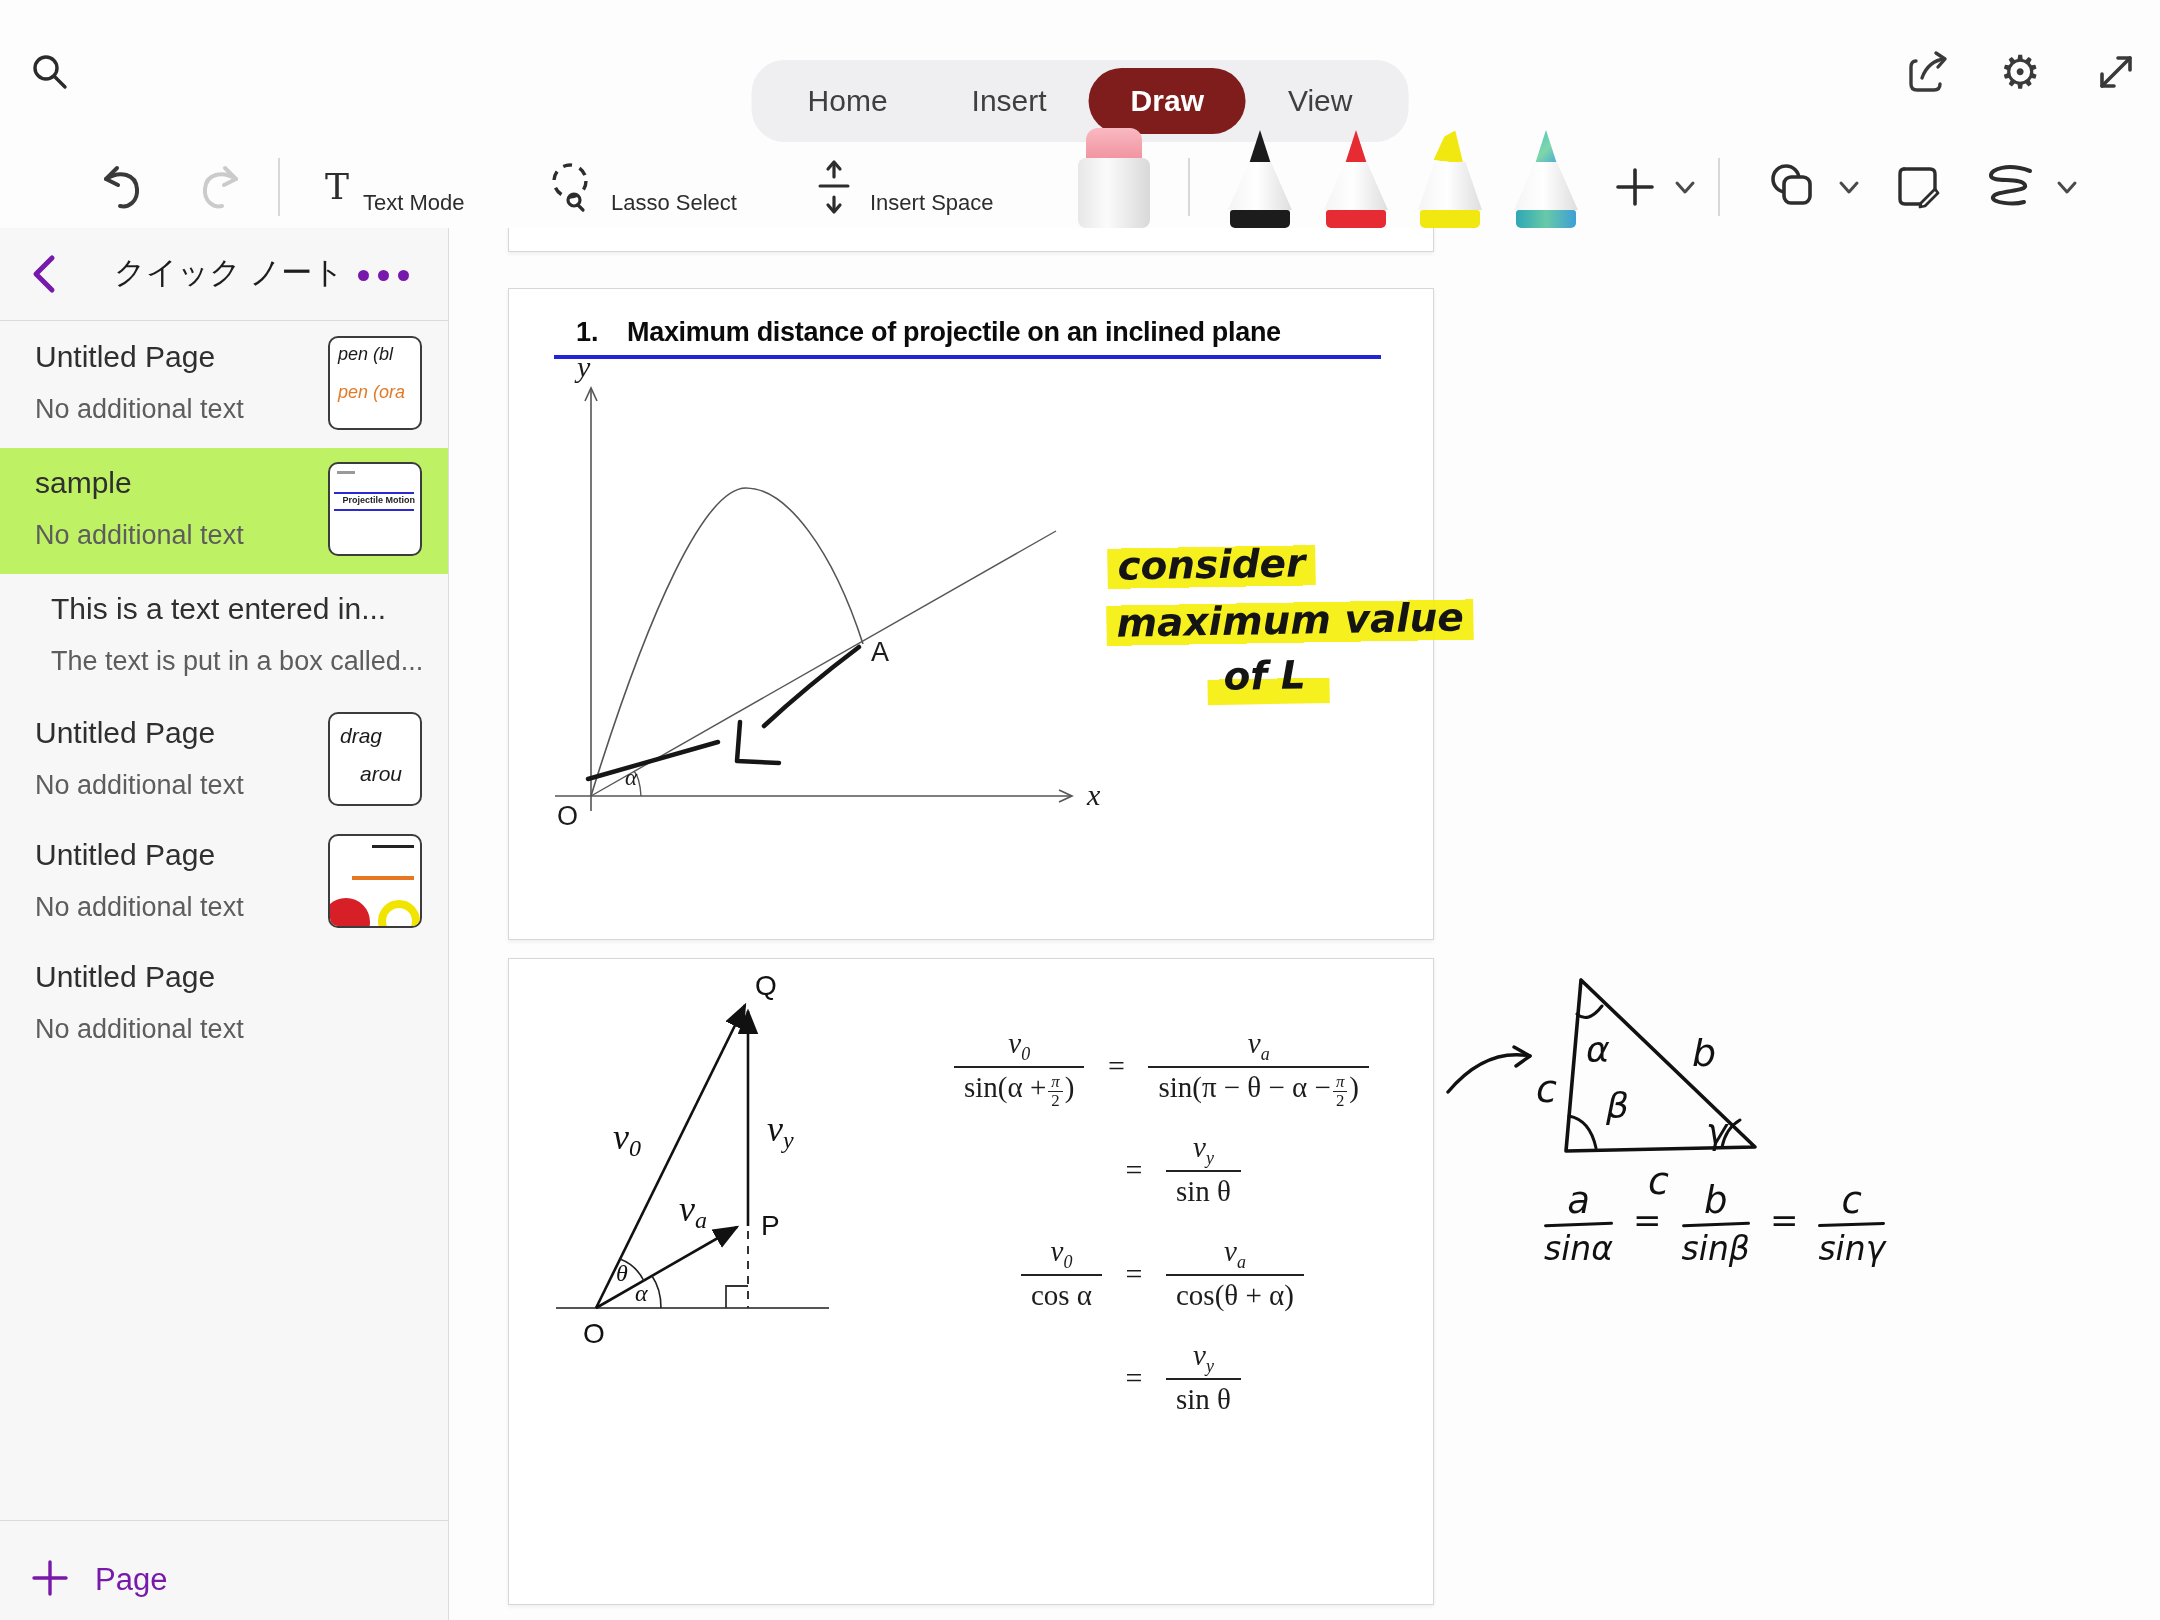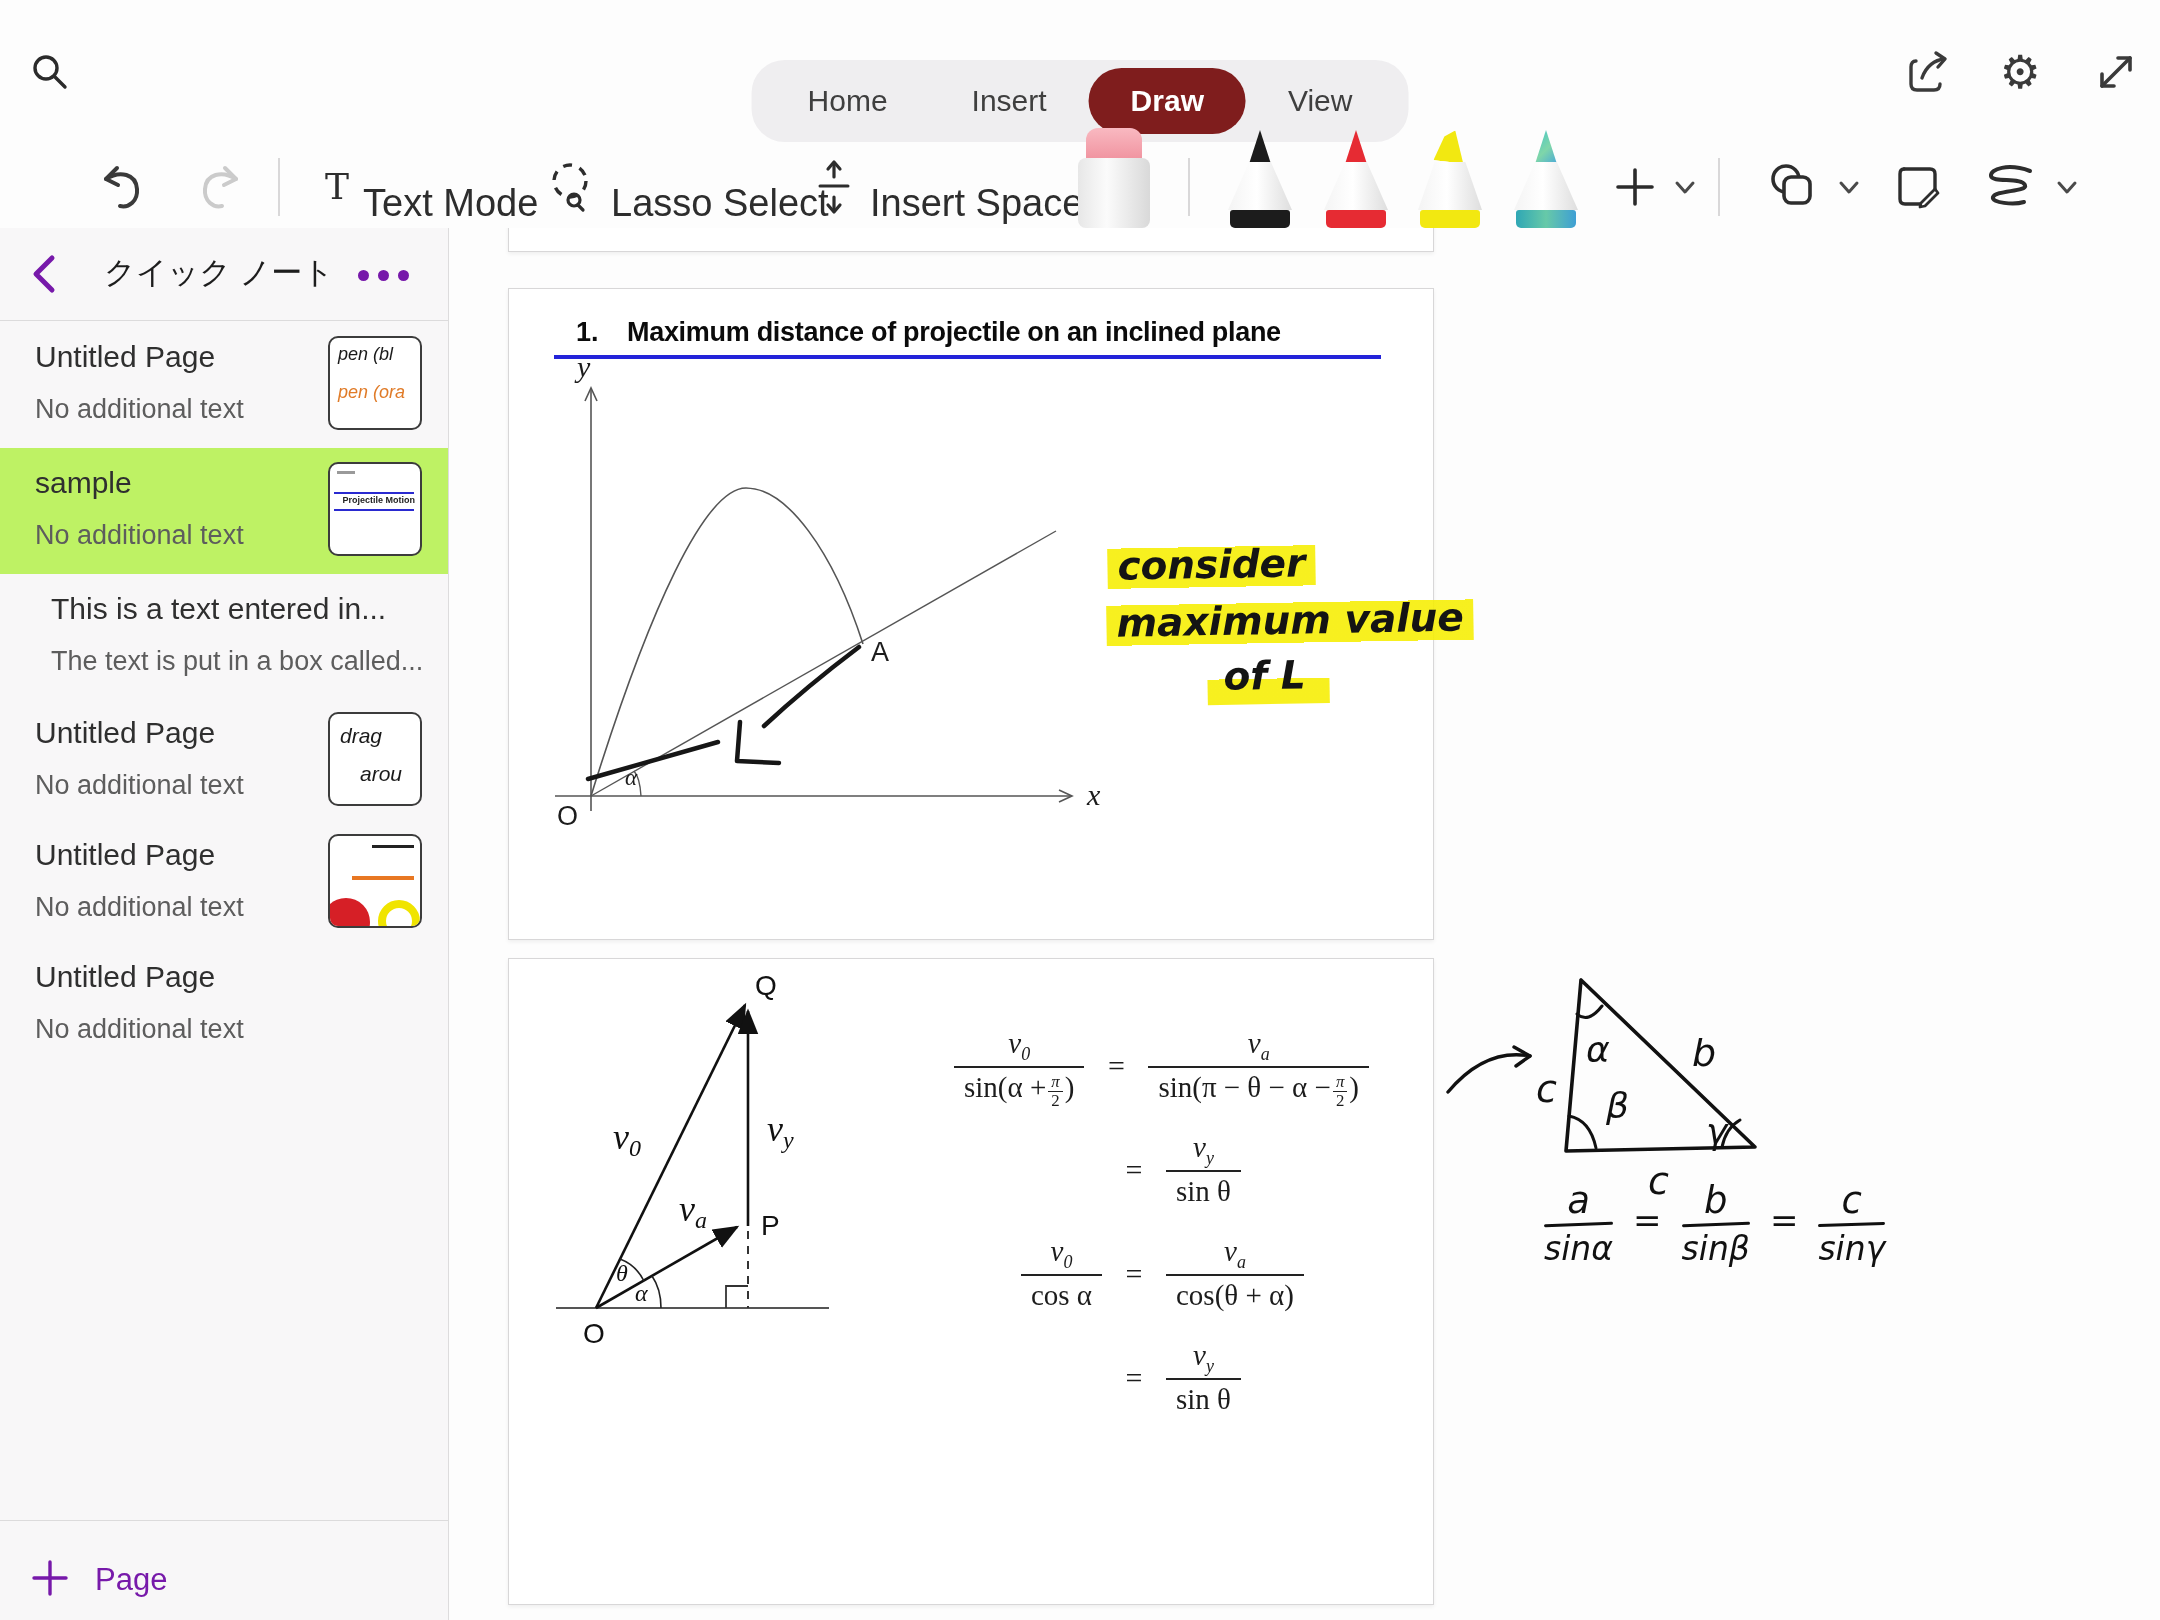--- a/index.html
+++ b/index.html
@@ -8,34 +8,34 @@
   svg{display:block;}
   
   #topbar{position:absolute;left:0;top:0;width:2160px;height:150px;background:#fdfdfd;}
   #tabbar{position:absolute;left:50%;top:60px;transform:translateX(-50%);height:66px;background:#efeef0;border-radius:33px;display:flex;align-items:center;padding:8px 14px;gap:0;}
   .tab{font-size:30px;color:#3f3f3f;padding:0 42px;height:66px;display:flex;align-items:center;border-radius:33px;cursor:default;}
   .tab.active{background:#7f1d1d;color:#fff;font-weight:700;}
   .iconbtn{position:absolute;width:56px;height:56px;display:flex;align-items:center;justify-content:center;}
   
   #toolbar{position:absolute;left:0;top:148px;width:2160px;height:80px;background:#fdfdfd;border-bottom:1px solid #e2e1e2;}
   .tb-group{position:absolute;top:0;height:78px;display:flex;align-items:center;gap:14px;}
-  .tb-label{font-size:38px;color:#2d2d2d;white-space:nowrap;margin-top:32px;}
+  .tb-label{font-size:22px;color:#2d2d2d;white-space:nowrap;margin-top:32px;}
   .tb-divider{position:absolute;top:10px;width:2px;height:58px;background:#d9d8d9;}
   .tglyph{font-family:"DejaVu Serif",serif;font-size:36px;color:#2d2d2d;line-height:1;}
   
   .pen{position:absolute;bottom:0;width:64px;height:98px;}
   .pen .tipcone{position:absolute;top:0;left:50%;transform:translateX(-50%);width:22px;height:34px;clip-path:polygon(50% 0,100% 100%,0 100%);}
   .pen .bodycone{position:absolute;top:32px;left:0;width:64px;height:48px;background:linear-gradient(90deg,#f4f4f4,#ffffff 45%,#dedede);clip-path:polygon(33% 0,67% 0,100% 100%,0 100%);}
   .pen .band{position:absolute;bottom:0;left:2px;width:60px;height:18px;border-radius:3px 3px 5px 5px;}
   #eraser{position:absolute;bottom:0;width:72px;height:100px;}
   #eraser .cap{position:absolute;top:0;left:8px;width:56px;height:36px;border-radius:12px 12px 6px 6px;background:linear-gradient(#f9b9c1,#ef8e9b);}
   #eraser .body{position:absolute;top:30px;left:0;width:72px;height:70px;border-radius:8px;background:linear-gradient(90deg,#e7e7e7,#fbfbfb 40%,#d9d9d9);}
   
   #sidebar{position:absolute;left:0;top:228px;width:448px;height:1392px;background:#f8f7f8;border-right:1px solid #dddcdd;}
-  .sb-head-title{position:absolute;left:104px;top:24px;width:240px;text-align:left;font-size:31px;color:#1d1d1d;white-space:nowrap;}
+  .sb-head-title{position:absolute;left:104px;top:24px;width:240px;text-align:right;font-size:31px;color:#1d1d1d;white-space:nowrap;}
   .sb-divider{position:absolute;left:0;width:448px;height:1px;background:#dcdbdc;}
   .sb-item{position:absolute;left:0;width:448px;}
   .sb-item.selected{background:#bef264;}
   .sb-title{position:absolute;left:35px;top:18px;font-size:30px;color:#2f2f2f;white-space:nowrap;}
   .sb-sub{position:absolute;left:35px;top:72px;font-size:27px;color:#5d5d5d;white-space:nowrap;}
   .thumb{position:absolute;left:328px;top:14px;width:90px;height:90px;background:#fff;border:2px solid #3c3c3c;border-radius:10px;overflow:hidden;}
   .hand{font-style:italic;color:#1a1a1a;}
   #pagefoot{position:absolute;left:0;top:1318px;width:448px;height:74px;}
   #pagefoot .lbl{position:absolute;left:95px;top:16px;font-size:31px;color:#7719aa;}
   

